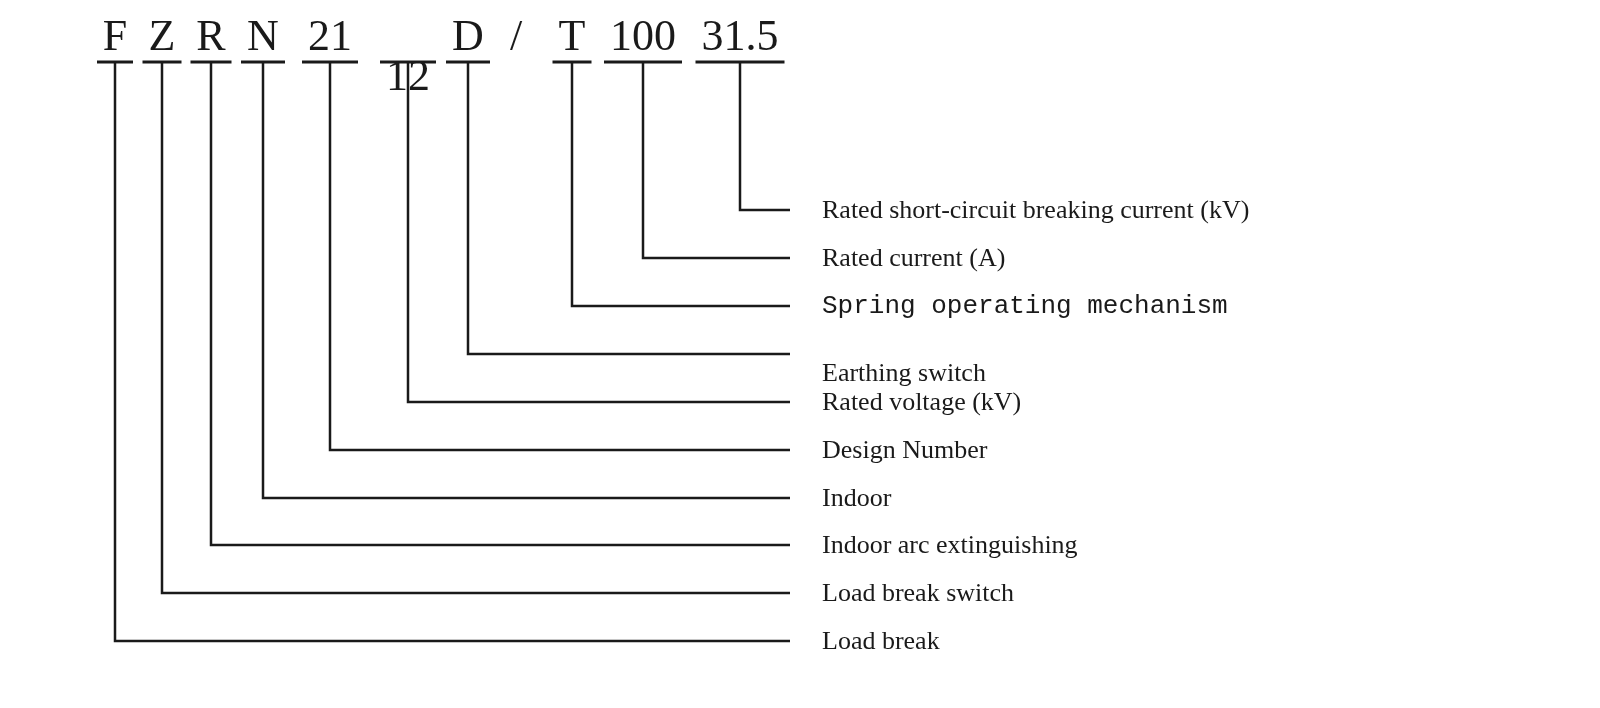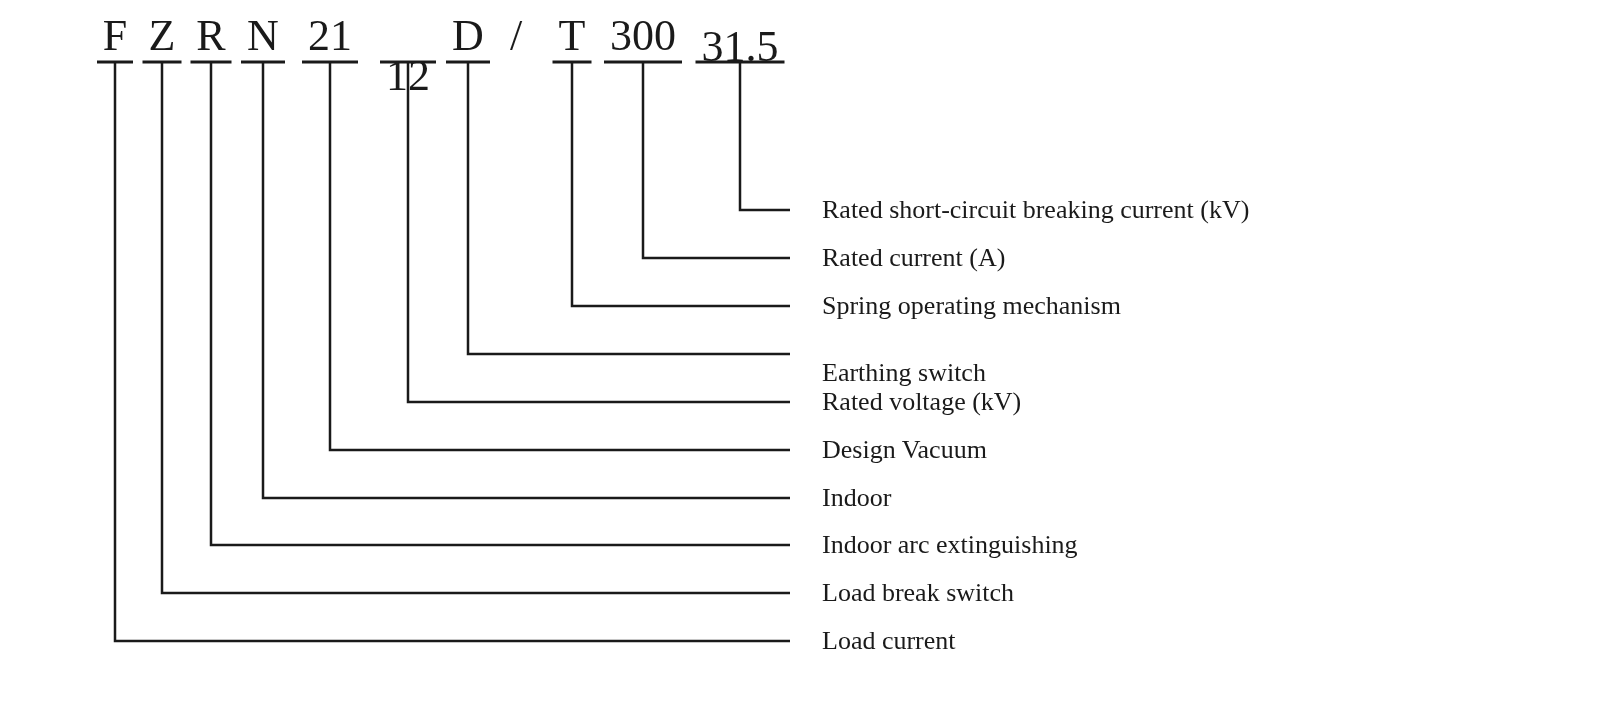--- a/index.html
+++ b/index.html
@@ -79,29 +79,29 @@
   <div id="code-row">
       <div class="code-char" style="left: 115px; top: 14px;">F</div>
       <div class="code-char" style="left: 162px; top: 14px;">Z</div>
       <div class="code-char" style="left: 211px; top: 14px;">R</div>
       <div class="code-char" style="left: 263px; top: 14px;">N</div>
       <div class="code-char" style="left: 330px; top: 14px;">21</div>
       <div class="code-char" style="left: 408px; top: 14px; margin-top: 40px;">12</div>
       <div class="code-char" style="left: 468px; top: 14px;">D</div>
       <div class="code-char" style="left: 516px; top: 14px;">/</div>
       <div class="code-char" style="left: 572px; top: 14px;">T</div>
-      <div class="code-char" style="left: 643px; top: 14px;">300</div>
-      <div class="code-char" style="left: 740px; top: 14px; margin-top: 11px;">31.5</div>
+      <div class="code-char" style="left: 643px; top: 14px;">100</div>
+      <div class="code-char" style="left: 740px; top: 14px;">31.5</div>
     </div>
   <div id="label-column">
       <div class="label-text" style="top: 210px;">Rated short-circuit breaking current (kV)</div>
       <div class="label-text" style="top: 258px;">Rated current (A)</div>
-      <div class="label-text" style="top: 306px;">Spring operating mechanism</div>
+      <div class="label-text" style="top: 306px; font-family: Liberation Mono, monospace;">Spring operating mechanism</div>
       <div class="label-text" style="top: 354px; margin-top: 19px;">Earthing switch</div>
       <div class="label-text" style="top: 402px; text-align: right;">Rated voltage (kV)</div>
-      <div class="label-text" style="top: 450px;">Design Vacuum</div>
+      <div class="label-text" style="top: 450px;">Design Number</div>
       <div class="label-text" style="top: 498px;">Indoor</div>
       <div class="label-text" style="top: 545px;">Indoor arc extinguishing</div>
       <div class="label-text" style="top: 593px;">Load break switch</div>
-      <div class="label-text" style="top: 641px;">Load current</div>
+      <div class="label-text" style="top: 641px;">Load break</div>
     </div>
 
 </div>
 
 </body></html>

